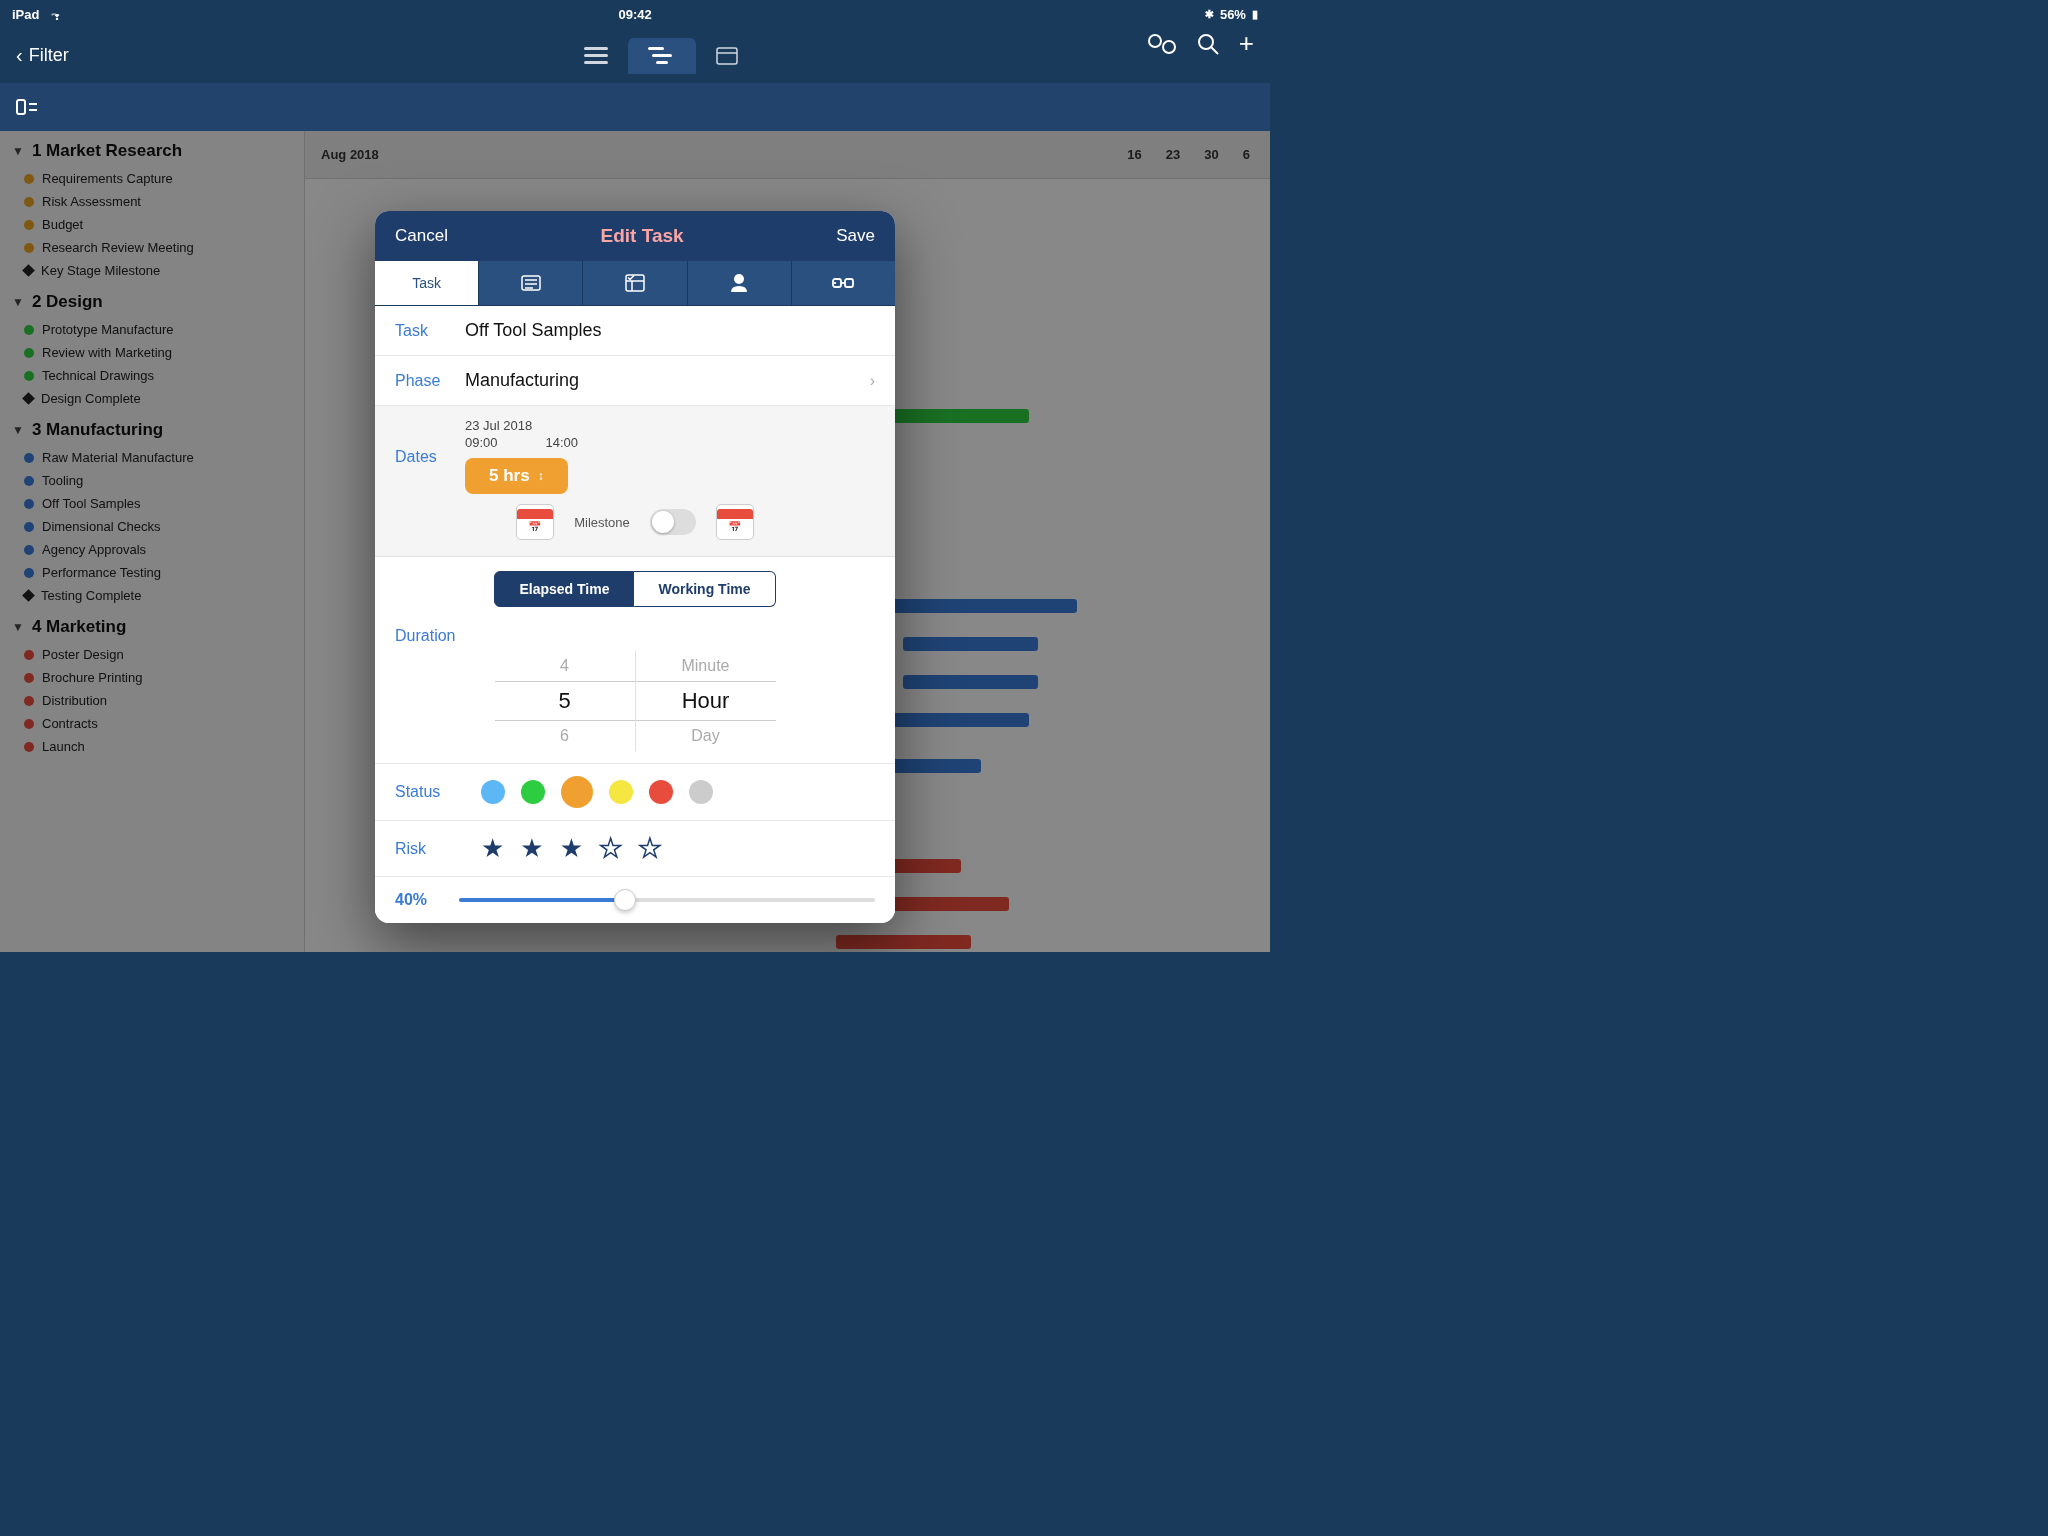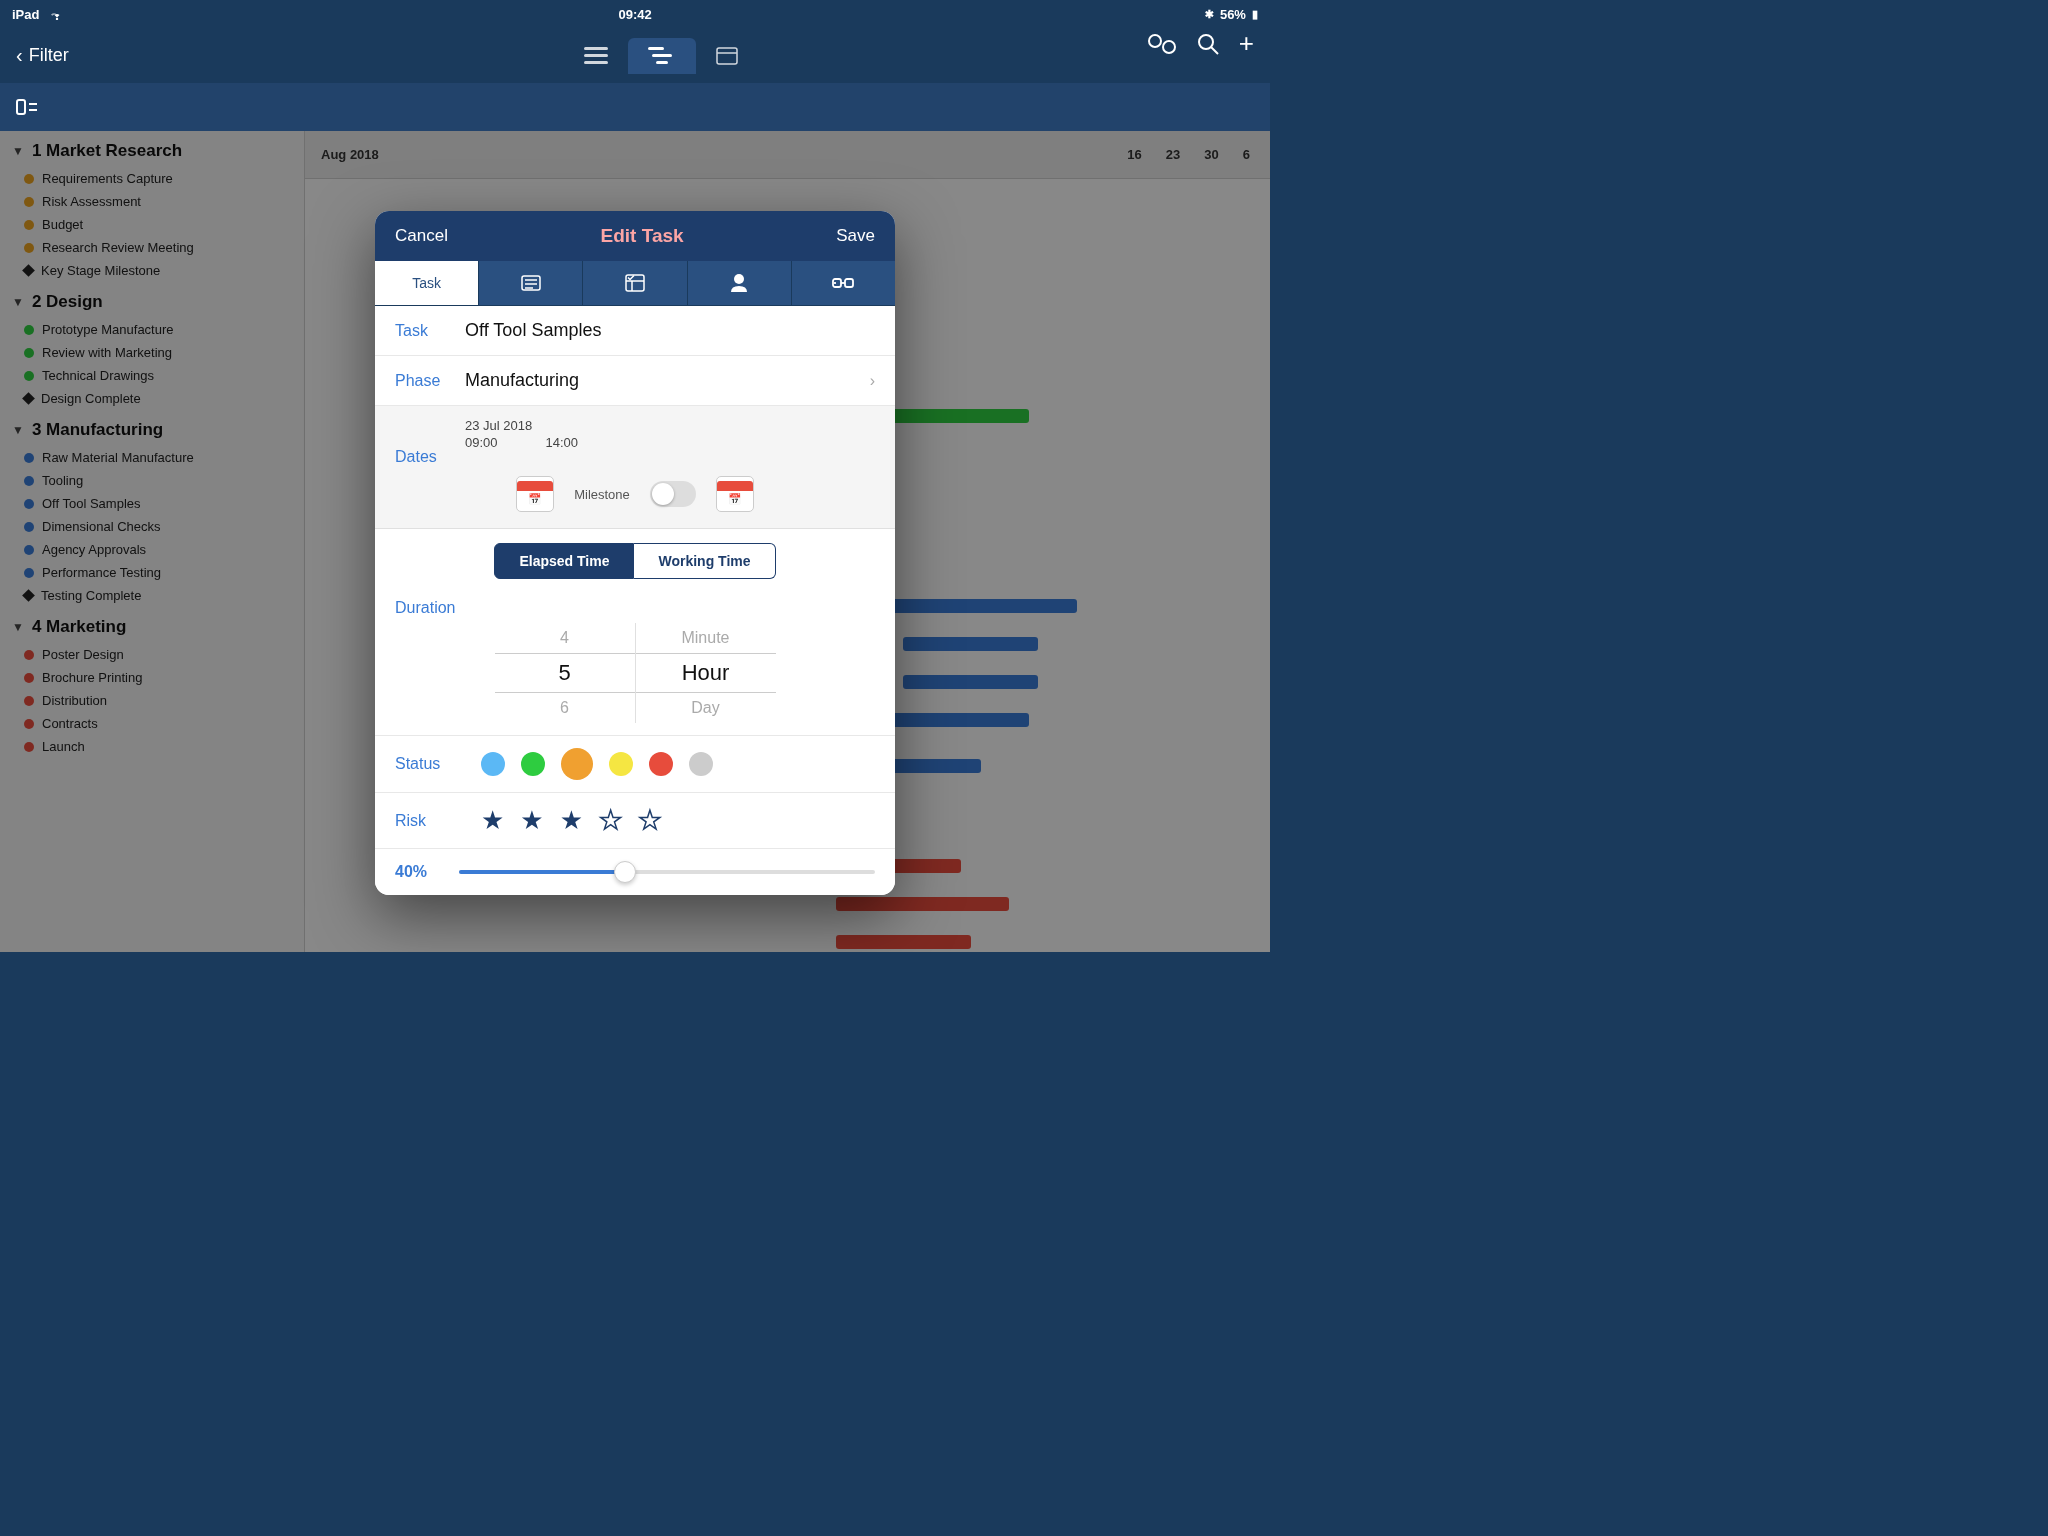--- a/index.html
+++ b/index.html
@@ -721,20 +721,26 @@
           <div class="dates-top">
             <span class="dates-label-col">Dates</span>
             <div class="dates-info">
               <div class="date-header">
                 <span>23 Jul 2018</span>
               </div>
               <div class="time-row">
                 <span>09:00</span>
                 <span>14:00</span>
               </div>
+              <div>
+                <div class="duration-pill">
+                  <span>5 hrs</span>
+                  <span style="font-size:12px;">↕</span>
+                </div>
+              </div>
             </div>
           </div>
           <div class="milestone-row">
             <div class="calendar-icon">
               <div class="calendar-icon-top"></div>
               <div class="calendar-icon-body">📅</div>
             </div>
             <span class="milestone-label">Milestone</span>
             <div class="toggle">
               <div class="toggle-knob"></div>

